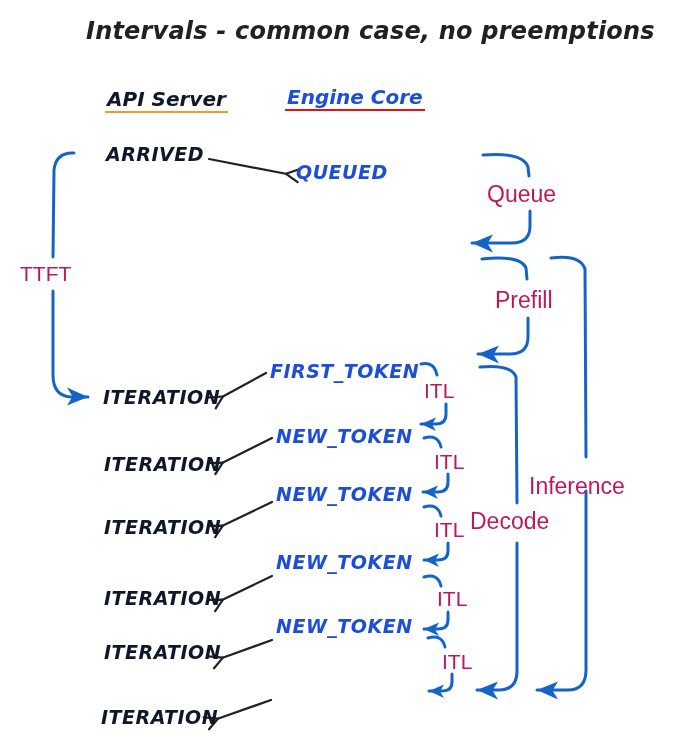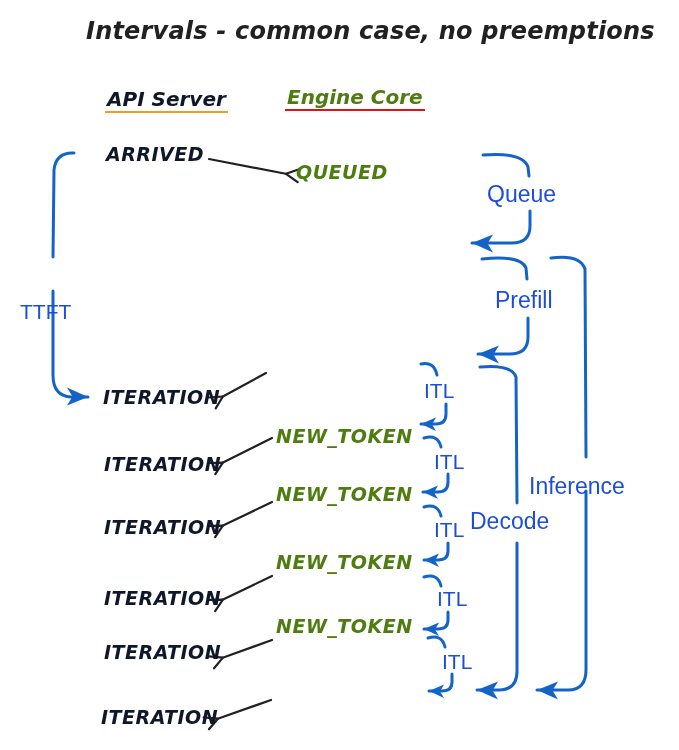--- a/index.html
+++ b/index.html
@@ -8,29 +8,29 @@
     font-family:"DejaVu Sans",sans-serif;
     text-align:right;
   }
   .hand{
     font-family:"DejaVu Sans",sans-serif;
     font-style:italic;font-weight:bold;
     white-space:nowrap;position:absolute;line-height:1.1;
   }
   .caps{font-size:19px;letter-spacing:0.5px;}
   .orange{color:#0f172a;}
-  .red{color:#4d7c0f;}
+  .red{color:#1d4ed8;}
   .ink{color:#212121;}
   .title{font-size:24px;letter-spacing:0.2px;}
   .colhead{font-size:20px;padding:0 2px 1px 2px;}
   .colhead.orange{border-bottom:2px solid #f29b27;}
   .colhead.red{border-bottom:2px solid #e01212;}
   .lbl{
     font-family:"Liberation Sans","DejaVu Sans",sans-serif;
-    position:absolute;white-space:nowrap;color:#1d4ed8;line-height:1.05;
+    position:absolute;white-space:nowrap;color:#be185d;line-height:1.05;
   }
   .lbl-big{font-size:23px;}
   .lbl-small{font-size:21px;}
   svg{position:absolute;left:0;top:0;}
 </style>
 </head>
 <body>
 
 <div id="canvas">
 
@@ -111,26 +111,27 @@
 
   <div class="hand orange caps" style="left:106px;top:144px;">ARRIVED</div>
   <div class="hand orange caps" style="left:103px;top:387px;">ITERATION</div>
   <div class="hand orange caps" style="left:104px;top:454px;">ITERATION</div>
   <div class="hand orange caps" style="left:104px;top:517px;">ITERATION</div>
   <div class="hand orange caps" style="left:104px;top:588px;">ITERATION</div>
   <div class="hand orange caps" style="left:104px;top:642px;">ITERATION</div>
   <div class="hand orange caps" style="left:101px;top:707px;">ITERATION</div>
 
   <div class="hand red caps" style="left:296px;top:162px;">QUEUED</div>
+  <div class="hand red caps" style="left:270px;top:361px;">FIRST_TOKEN</div>
   <div class="hand red caps" style="left:276px;top:426px;">NEW_TOKEN</div>
   <div class="hand red caps" style="left:276px;top:484px;">NEW_TOKEN</div>
   <div class="hand red caps" style="left:276px;top:552px;">NEW_TOKEN</div>
   <div class="hand red caps" style="left:276px;top:616px;">NEW_TOKEN</div>
 
-  <div class="lbl lbl-small" style="left:20px;top:263px;margin-top:38px;">TTFT</div>
+  <div class="lbl lbl-small" style="left:20px;top:263px;">TTFT</div>
   <div class="lbl lbl-big" style="left:487px;top:182px;">Queue</div>
   <div class="lbl lbl-big" style="left:495px;top:288px;">Prefill</div>
   <div class="lbl lbl-big" style="left:470px;top:509px;">Decode</div>
   <div class="lbl lbl-big" style="left:529px;top:462px;margin-top:12px;">Inference</div>
   <div class="lbl lbl-small" style="left:424px;top:380px;">ITL</div>
   <div class="lbl lbl-small" style="left:434px;top:451px;">ITL</div>
   <div class="lbl lbl-small" style="left:434px;top:519px;">ITL</div>
   <div class="lbl lbl-small" style="left:437px;top:588px;">ITL</div>
   <div class="lbl lbl-small" style="left:442px;top:651px;">ITL</div>
 

